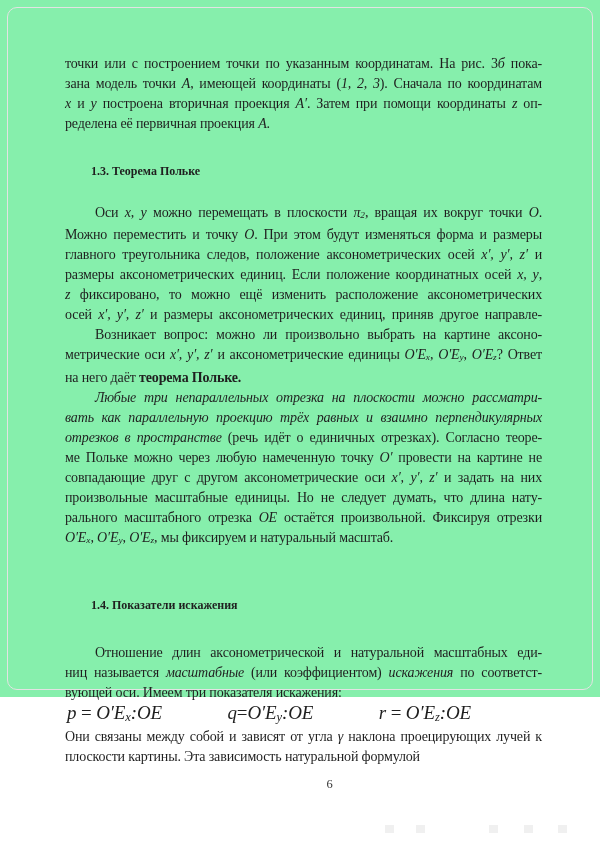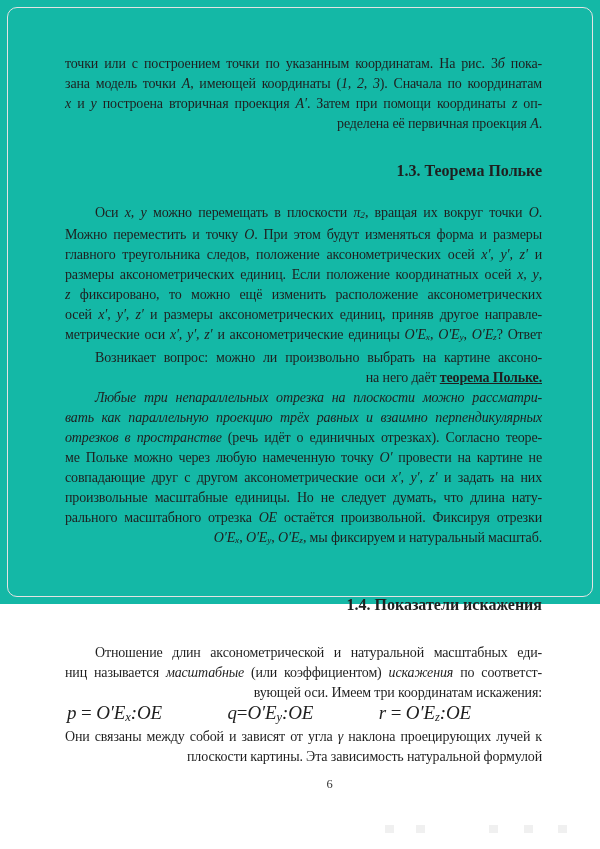--- a/index.html
+++ b/index.html
@@ -4,60 +4,60 @@
 <style>
   html, body {
     margin: 0; padding: 0;
     width: 600px; height: 849px;
     background: #ffffff;
     font-family: "Liberation Serif", "DejaVu Serif", serif;
     overflow: hidden;
   }
   .page {
     position: relative;
-    width: 600px; height: 604px;
-    background: #14b8a6;
+    width: 600px; height: 697px;
+    background: #86efac;
   }
   .page-frame {
     position: absolute;
     left: 7px; top: 7px; right: 7px; bottom: 7px;
     border: 1px solid #e3e3e3;
     border-radius: 10px;
     pointer-events: none;
   }
   main.text-block {
     position: absolute;
     left: 65px; top: 54px;
     width: 477px;
     font-size: 14px;
     line-height: 20px;
     color: #1f1f1f;
     letter-spacing: -0.15px;
   }
-  .ln { min-height: 20px; text-align: right; }
+  .ln { min-height: 20px; }
   .ln.j { text-align: justify; text-align-last: justify; }
   .ln.ind { text-indent: 30px; }
   .h {
     font-weight: 700;
-    text-align: right;
-    font-size: 16px;
+    text-align: left;
+    font-size: 12px;
     padding-left: 26px;
     letter-spacing: 0;
   }
   .b1 { margin: 27px 0 22px 0; }
   .b5 { margin: 45px 0 28px 0; }
   .formula-row {
     display: flex;
     justify-content: space-between;
     width: 404px;
     margin-left: 2px;
     font-size: 19px;
   }
   .i { font-style: italic; }
-  .bold { font-weight: 700; text-decoration: underline; }
+  .bold { font-weight: 700; }
   .sub { font-size: 0.66em; vertical-align: -0.16em; letter-spacing: 0; }
   .page-number {
     position: absolute;
     top: 777px; left: 65px;
     width: 477px;
     text-align: center;
     padding-left: 26px;
     font-size: 12.5px;
     color: #333333;
   }
@@ -88,39 +88,39 @@
       <div class="blk b1 h">1.3. Теорема Польке</div>
       <div class="blk b2">
         <div class="ln j ind">Оси <span class="i">x</span>, <span class="i">y</span> можно перемещать в плоскости <span class="i">π</span><span class="i sub">2</span>, вращая их вокруг точки <span class="i">O</span>.</div>
         <div class="ln j">Можно переместить и точку <span class="i">O</span>. При этом будут изменяться форма и размеры</div>
         <div class="ln j">главного треугольника следов, положение аксонометрических осей <span class="i">x′, y′, z′</span> и</div>
         <div class="ln j">размеры аксонометрических единиц. Если положение координатных осей <span class="i">x, y</span>,</div>
         <div class="ln j"><span class="i">z</span> фиксировано, то можно ещё изменить расположение аксонометрических</div>
         <div class="ln j">осей <span class="i">x′, y′, z′</span> и размеры аксонометрических единиц, приняв другое направле-</div>
       </div>
       <div class="blk b3">
+        <div class="ln j ind">Возникает вопрос: можно ли произвольно выбрать на картине аксоно-</div>
         <div class="ln j">метрические оси <span class="i">x′, y′, z′</span> и аксонометрические единицы <span class="i">O′E</span><span class="i sub">x</span>, <span class="i">O′E</span><span class="i sub">y</span>, <span class="i">O′E</span><span class="i sub">z</span>? Ответ</div>
-        <div class="ln j ind">Возникает вопрос: можно ли произвольно выбрать на картине аксоно-</div>
         <div class="ln">на него даёт <span class="bold">теорема Польке.</span></div>
       </div>
       <div class="blk b4">
         <div class="ln j ind"><span class="i">Любые три непараллельных отрезка на плоскости можно рассматри-</span></div>
         <div class="ln j"><span class="i">вать как параллельную проекцию трёх равных и взаимно перпендикулярных</span></div>
         <div class="ln j"><span class="i">отрезков в пространстве</span> (речь идёт о единичных отрезках). Согласно теоре-</div>
         <div class="ln j">ме Польке можно через любую намеченную точку <span class="i">O′</span> провести на картине не</div>
         <div class="ln j">совпадающие друг с другом аксонометрические оси <span class="i">x′, y′, z′</span> и задать на них</div>
         <div class="ln j">произвольные масштабные единицы. Но не следует думать, что длина нату-</div>
         <div class="ln j">рального масштабного отрезка <span class="i">OE</span> остаётся произвольной. Фиксируя отрезки</div>
         <div class="ln"><span class="i">O′E</span><span class="i sub">x</span>, <span class="i">O′E</span><span class="i sub">y</span>, <span class="i">O′E</span><span class="i sub">z</span>, мы фиксируем и натуральный масштаб.</div>
       </div>
       <div class="blk b5 h">1.4. Показатели искажения</div>
       <div class="blk b6">
         <div class="ln j ind">Отношение длин аксонометрической и натуральной масштабных еди-</div>
         <div class="ln j">ниц называется <span class="i">масштабные</span> (или коэффициентом) <span class="i">искажения</span> по соответст-</div>
-        <div class="ln">вующей оси. Имеем три координатам искажения:</div>
+        <div class="ln">вующей оси. Имеем три показателя искажения:</div>
       </div>
       <div class="blk b7 formula-row">
         <span><span class="i">p</span> = <span class="i">O′E</span><span class="i sub">x</span><span class="i">:OE</span></span>
         <span><span class="i">q</span>=<span class="i">O′E</span><span class="i sub">y</span><span class="i">:OE</span></span>
         <span><span class="i">r</span> = <span class="i">O′E</span><span class="i sub">z</span><span class="i">:OE</span></span>
       </div>
       <div class="blk b8">
         <div class="ln j">Они связаны между собой и зависят от угла <span class="i">γ</span> наклона проецирующих лучей к</div>
         <div class="ln">плоскости картины. Эта зависимость натуральной формулой</div>
       </div>

